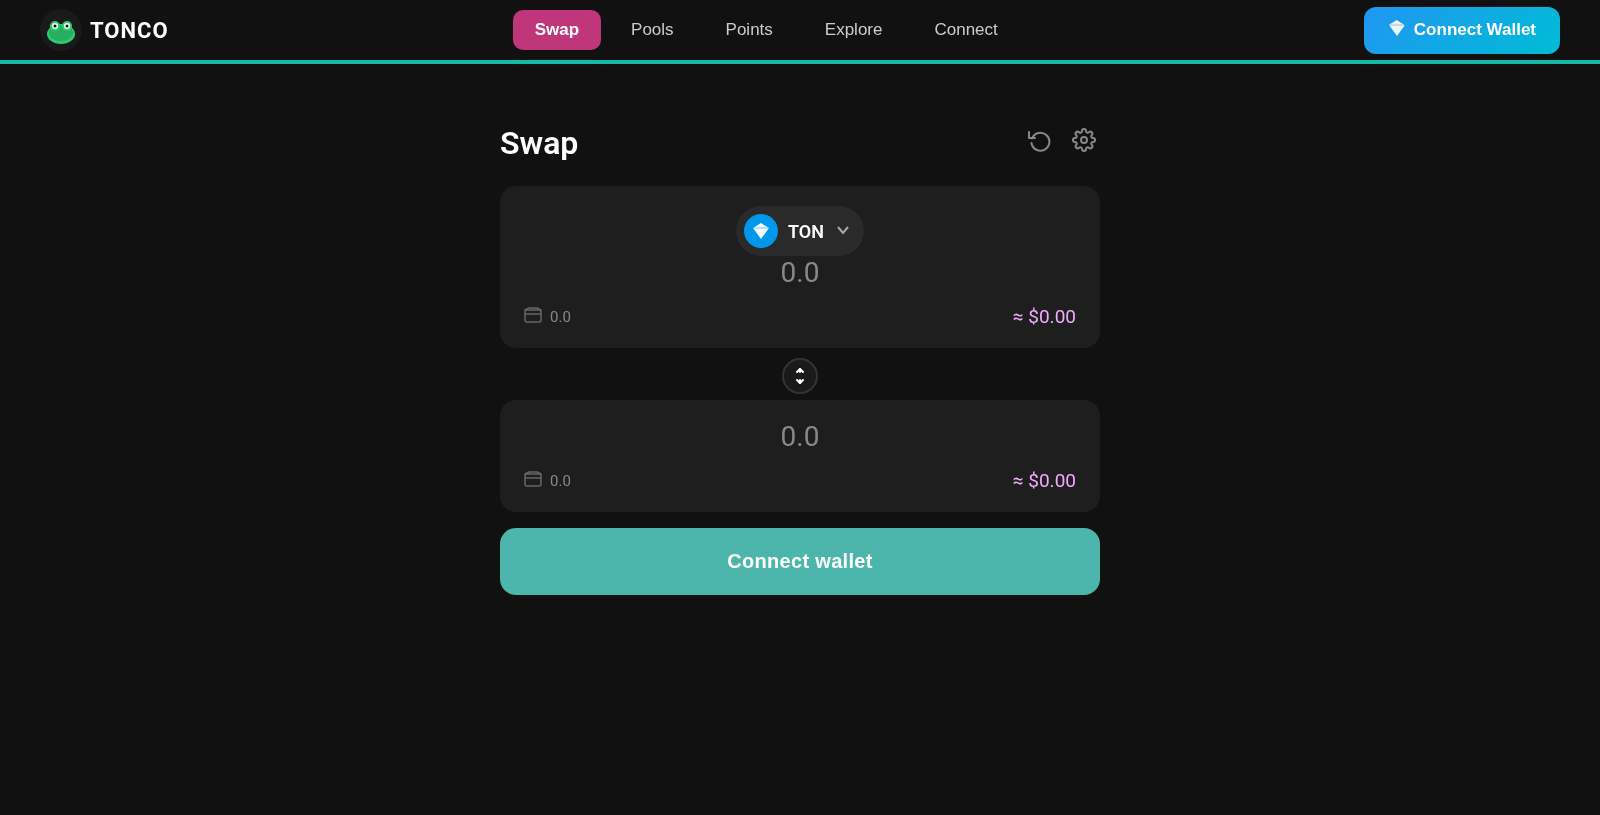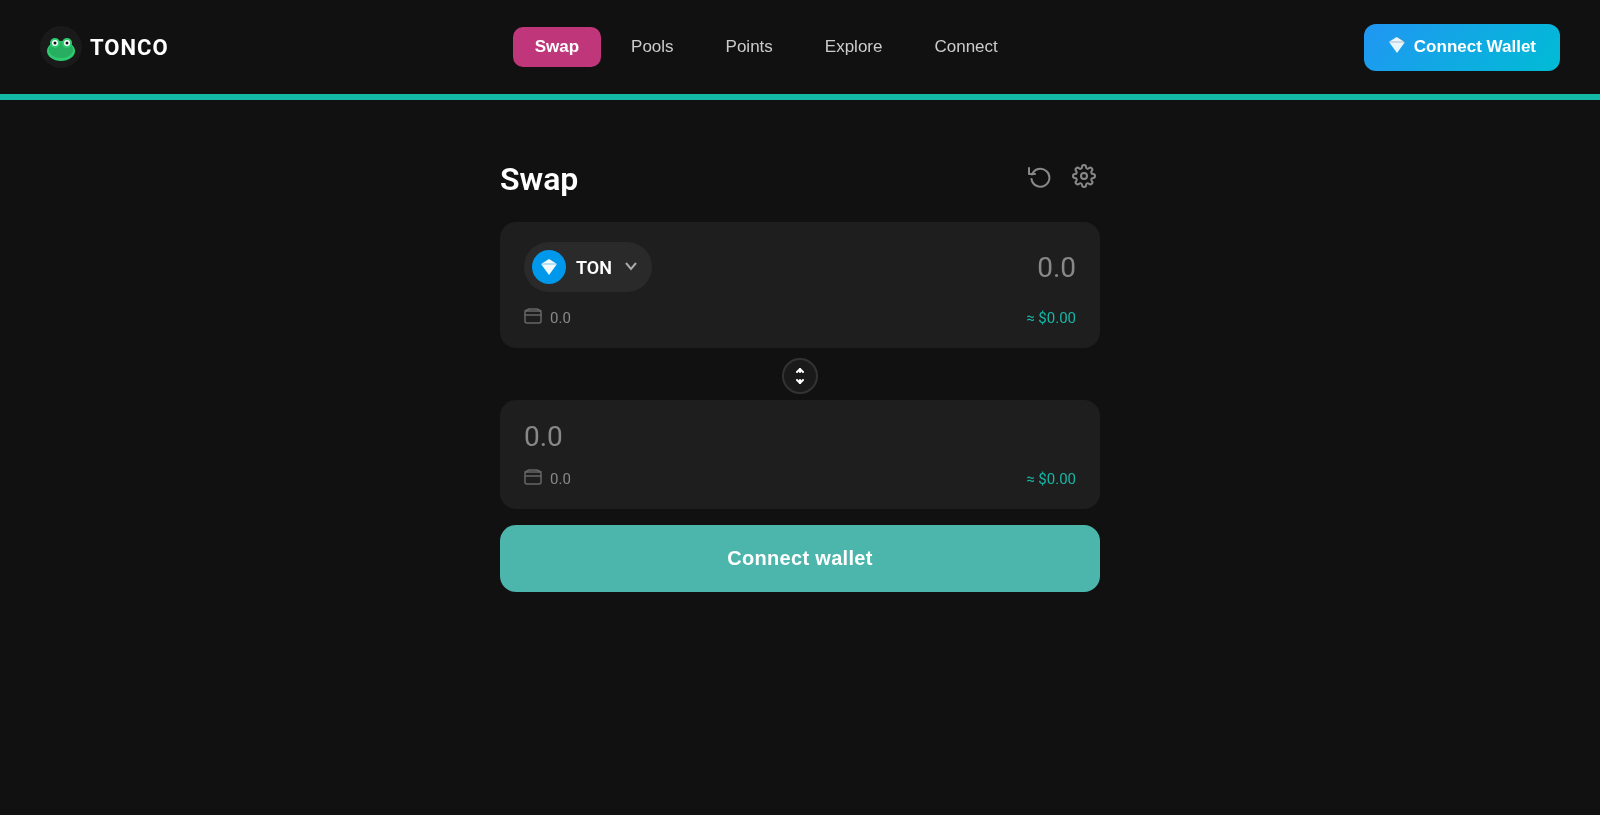--- a/index.html
+++ b/index.html
@@ -12,22 +12,22 @@
       height: 815px;
       overflow: hidden;
     }
 
     
     header {
       display: flex;
       align-items: center;
       justify-content: space-between;
       padding: 0 40px;
-      height: 100px;
-      border-bottom: 6px solid #14b8a6;
+      height: 64px;
+      border-bottom: 4px solid #14b8a6;
     }
 
     .logo-area {
       display: flex;
       align-items: center;
       gap: 8px;
     }
 
     .logo-icon {
       width: 42px;
@@ -130,22 +130,22 @@
     .token-card {
       background: #1e1e1e;
       border-radius: 16px;
       padding: 20px 24px;
       margin-bottom: 4px;
     }
 
     .token-card-top {
       display: flex;
       align-items: center;
-      justify-content: space-between;
       margin-bottom: 16px;
+      flex-direction: column;
     }
 
     .token-selector {
       display: flex;
       align-items: center;
       gap: 10px;
       background: #2a2a2a;
       border-radius: 50px;
       padding: 8px 14px 8px 8px;
       cursor: pointer;
@@ -204,22 +204,22 @@
       color: #888888;
       font-size: 15px;
     }
 
     .wallet-balance-icon {
       font-size: 16px;
       color: #666;
     }
 
     .usd-value {
-      color: #14b8a6;
-      font-size: 15px;
+      color: #f0abfc;
+      font-size: 19px;
       text-align: right;
     }
 
     
     .swap-divider {
       display: flex;
       align-items: center;
       justify-content: center;
       height: 48px;
       position: relative;

